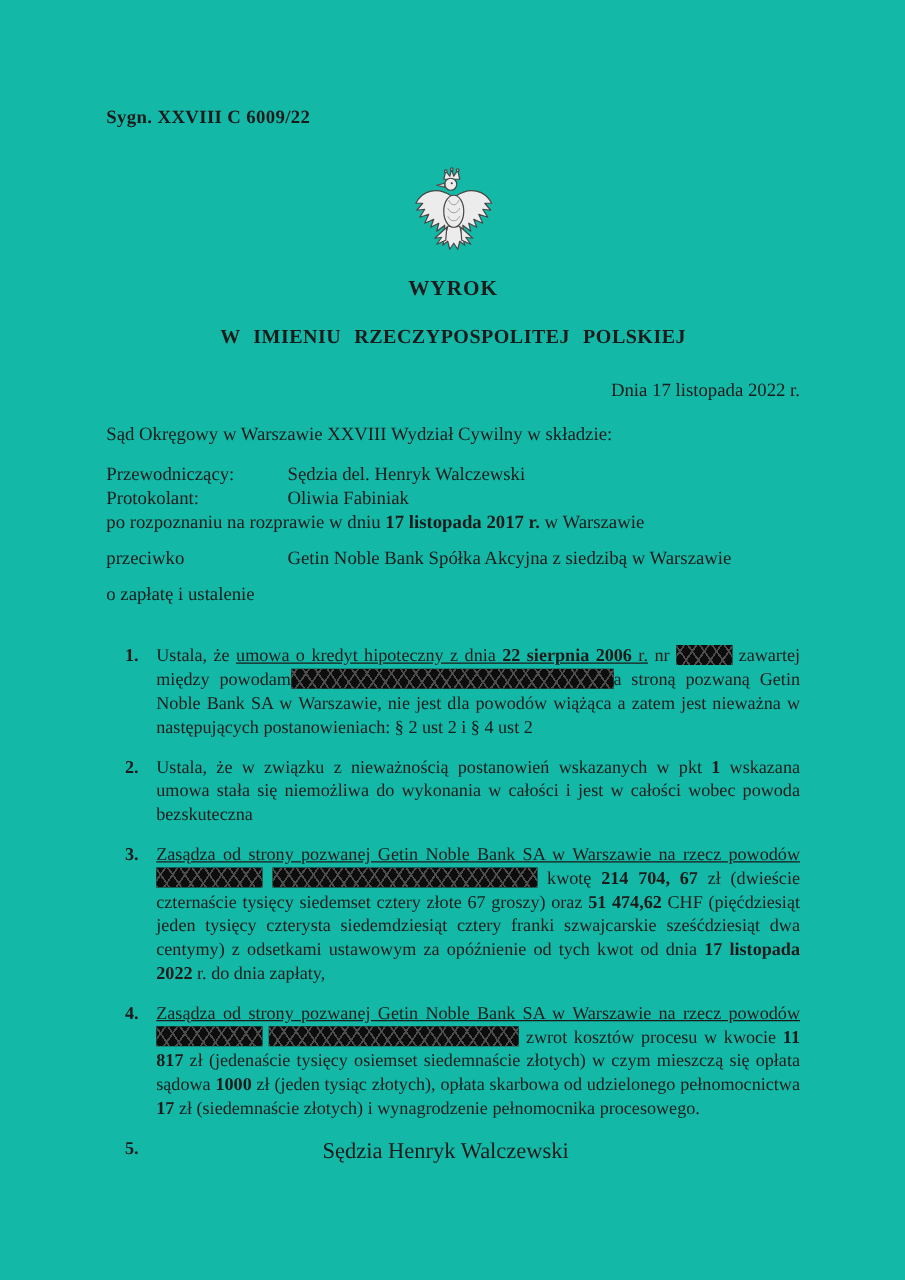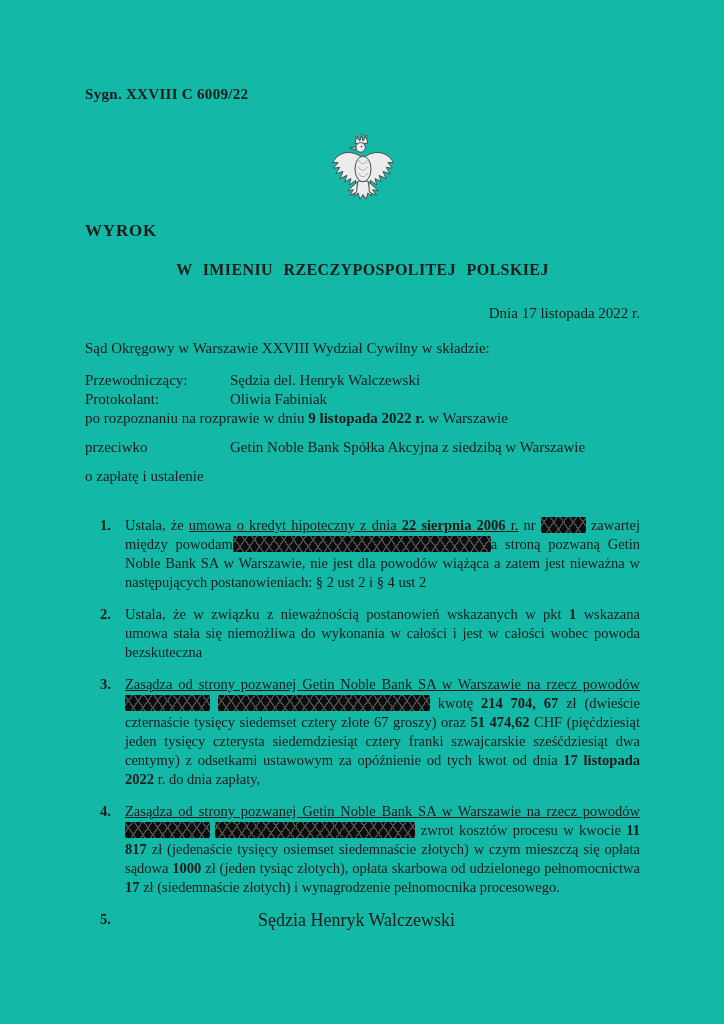--- a/index.html
+++ b/index.html
@@ -9,21 +9,21 @@
     box-sizing:border-box;
     background:#14b8a6;
     color:#1b1b1b;
     font-family:"Liberation Serif", serif;
     padding:86px 84px 0 85px;
     overflow:hidden;
   }
   .sygn{font-size:15px;font-weight:bold;letter-spacing:.3px;}
   .emblem{ text-align:center;margin-top:30px;height:80px;}
   .emblem svg{display:inline-block;}
-  .title{font-weight:bold;font-size:17px;letter-spacing:.8px;margin-top:8px;}
+  .title{text-align:center;font-weight:bold;font-size:17px;letter-spacing:.8px;margin-top:8px;}
   .subtitle{text-align:center;font-weight:bold;font-size:16px;word-spacing:6px;letter-spacing:.4px;margin-top:20px;}
   .date-line{text-align:right;font-size:15px;margin-top:26px;}
   .court-intro{font-size:15px;margin-top:18px;}
   .roles{margin-top:14px;font-size:15px;line-height:19px;}
   .role-row{display:flex;}
   .role-label{width:145px;flex:none;}
   .hearing{font-size:15px;line-height:19px;}
   .parties{font-size:15px;}
   .party-row{margin-top:10px;display:flex;align-items:center;min-height:19px;}
   .party-label{min-width:145px;flex:none;}
@@ -89,21 +89,21 @@
   <div class="roles">
       <div class="role-row">
         <span class="role-label">Przewodniczący:</span>
         <span>Sędzia del. Henryk Walczewski</span>
       </div>
       <div class="role-row">
         <span class="role-label">Protokolant:</span>
         <span>Oliwia Fabiniak</span>
       </div>
 
-    <div class="hearing"><span>po rozpoznaniu na rozprawie w dniu </span><span class="b">9 listopada 2022 r.</span><span> w Warszawie</span></div>
+    <div class="hearing"><span>po rozpoznaniu na rozprawie w dniu </span><span class="b">17 listopada 2017 r.</span><span> w Warszawie</span></div>
   </div>
 
   <div class="parties">
       <div class="party-row">
         <span class="party-label">przeciwko</span>
         <span>Getin Noble Bank Spółka Akcyjna z siedzibą w Warszawie</span>
       </div>
       <div class="party-row">
         <span class="party-label">o zapłatę i ustalenie</span>
       </div>

